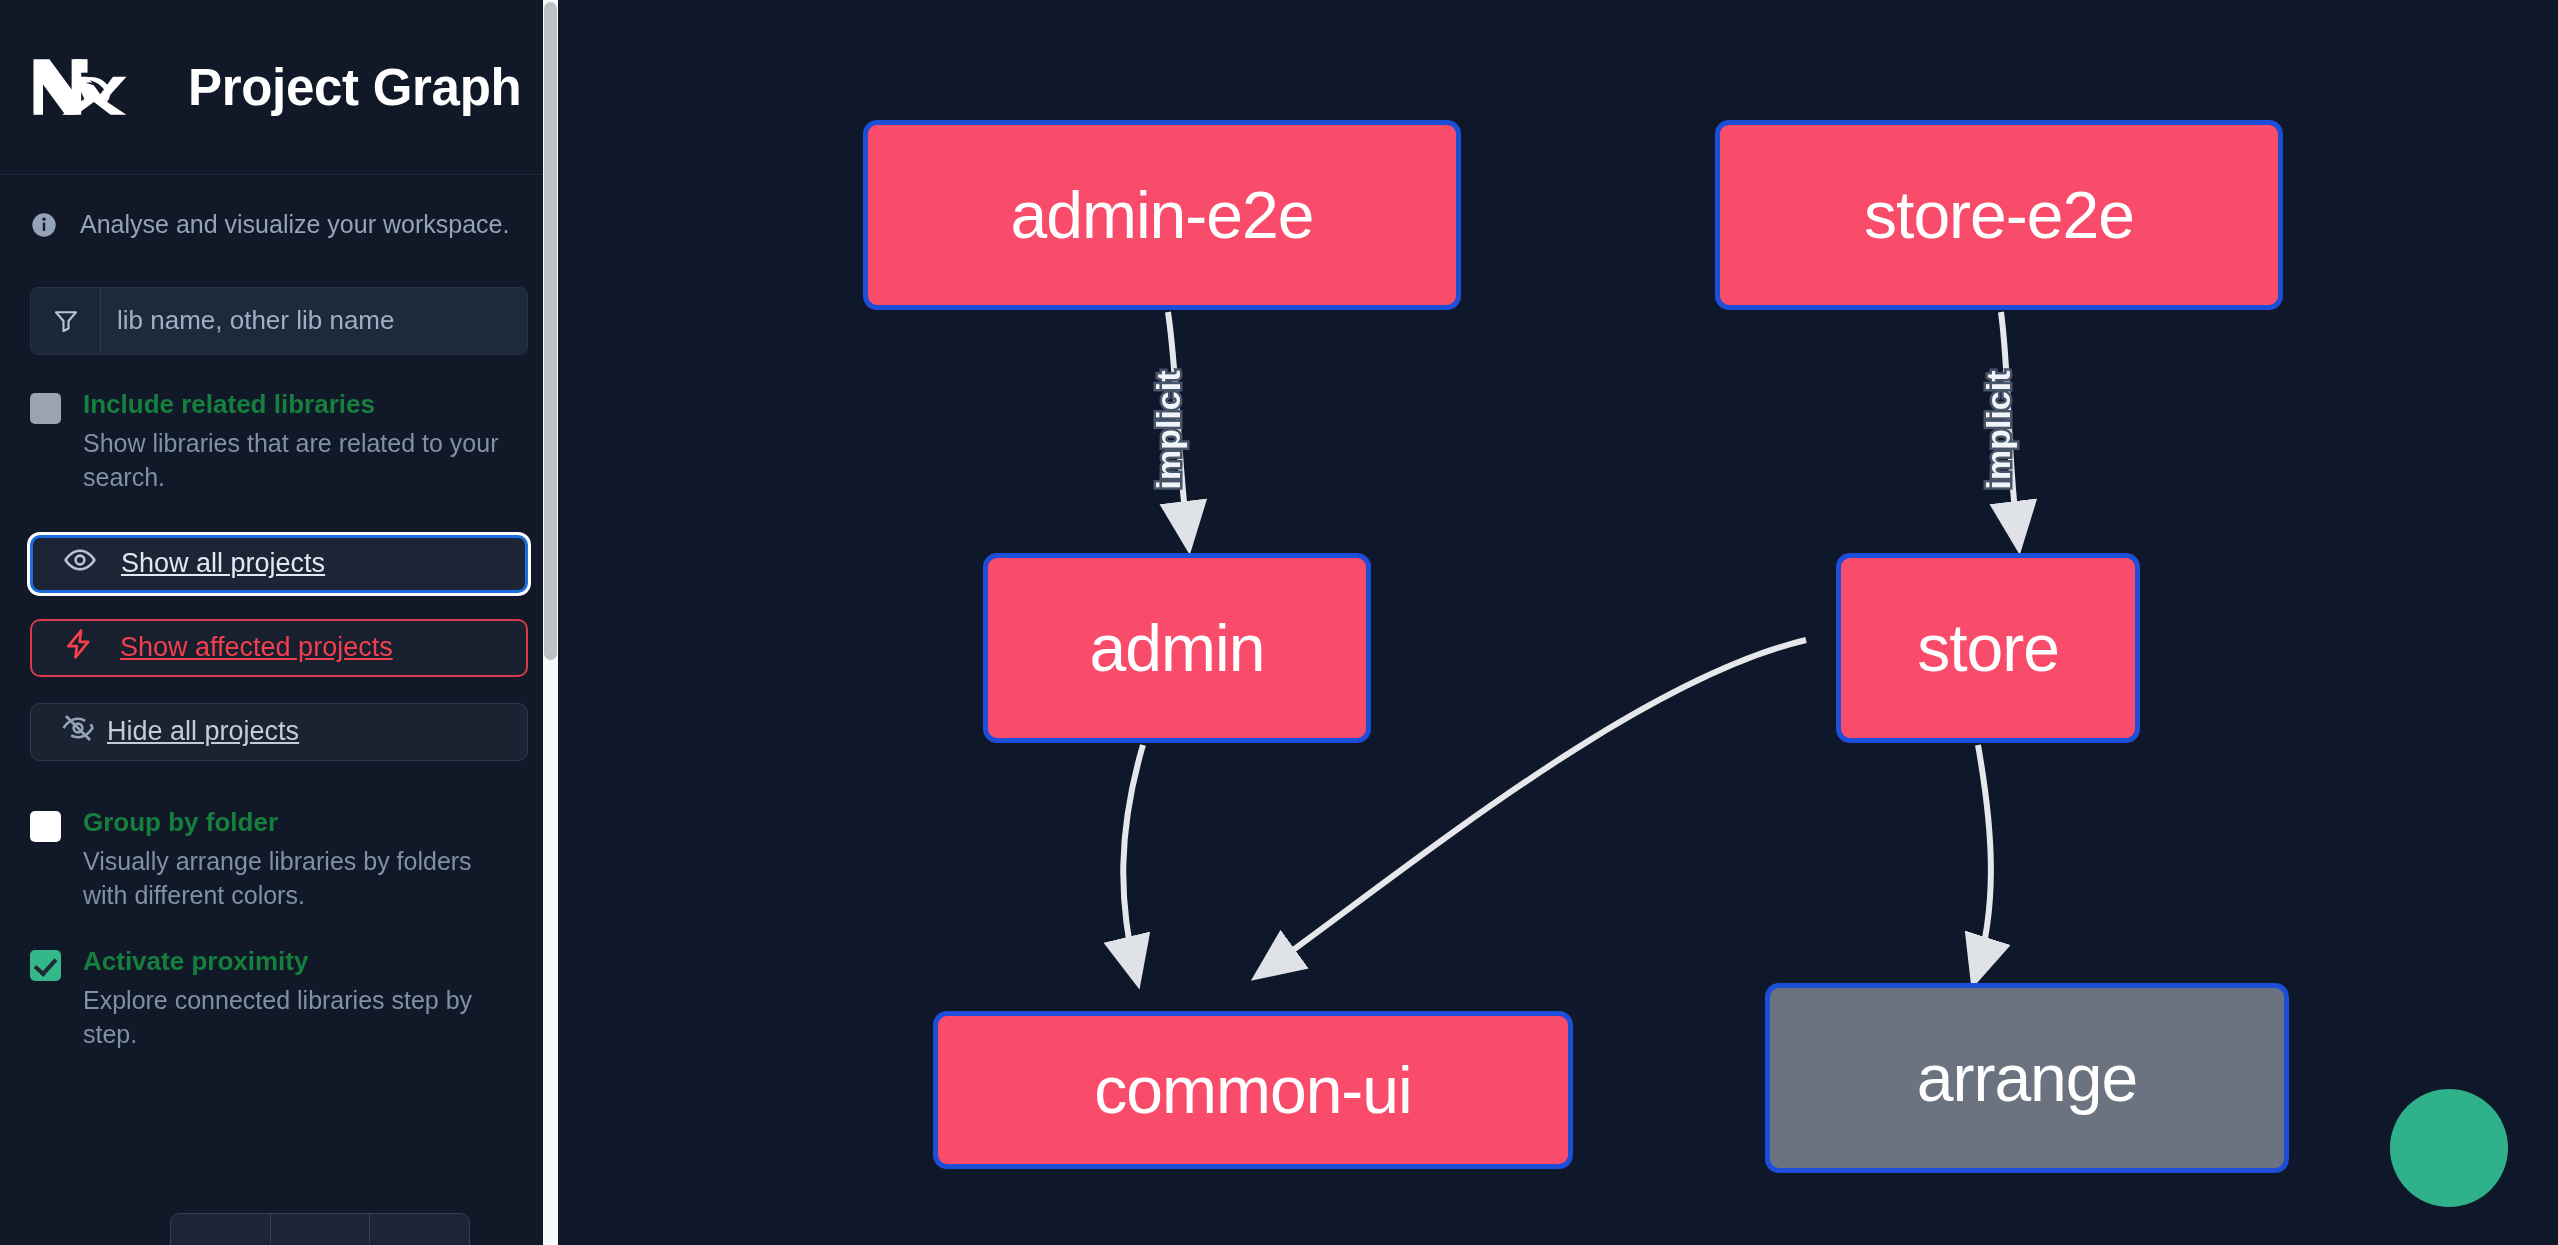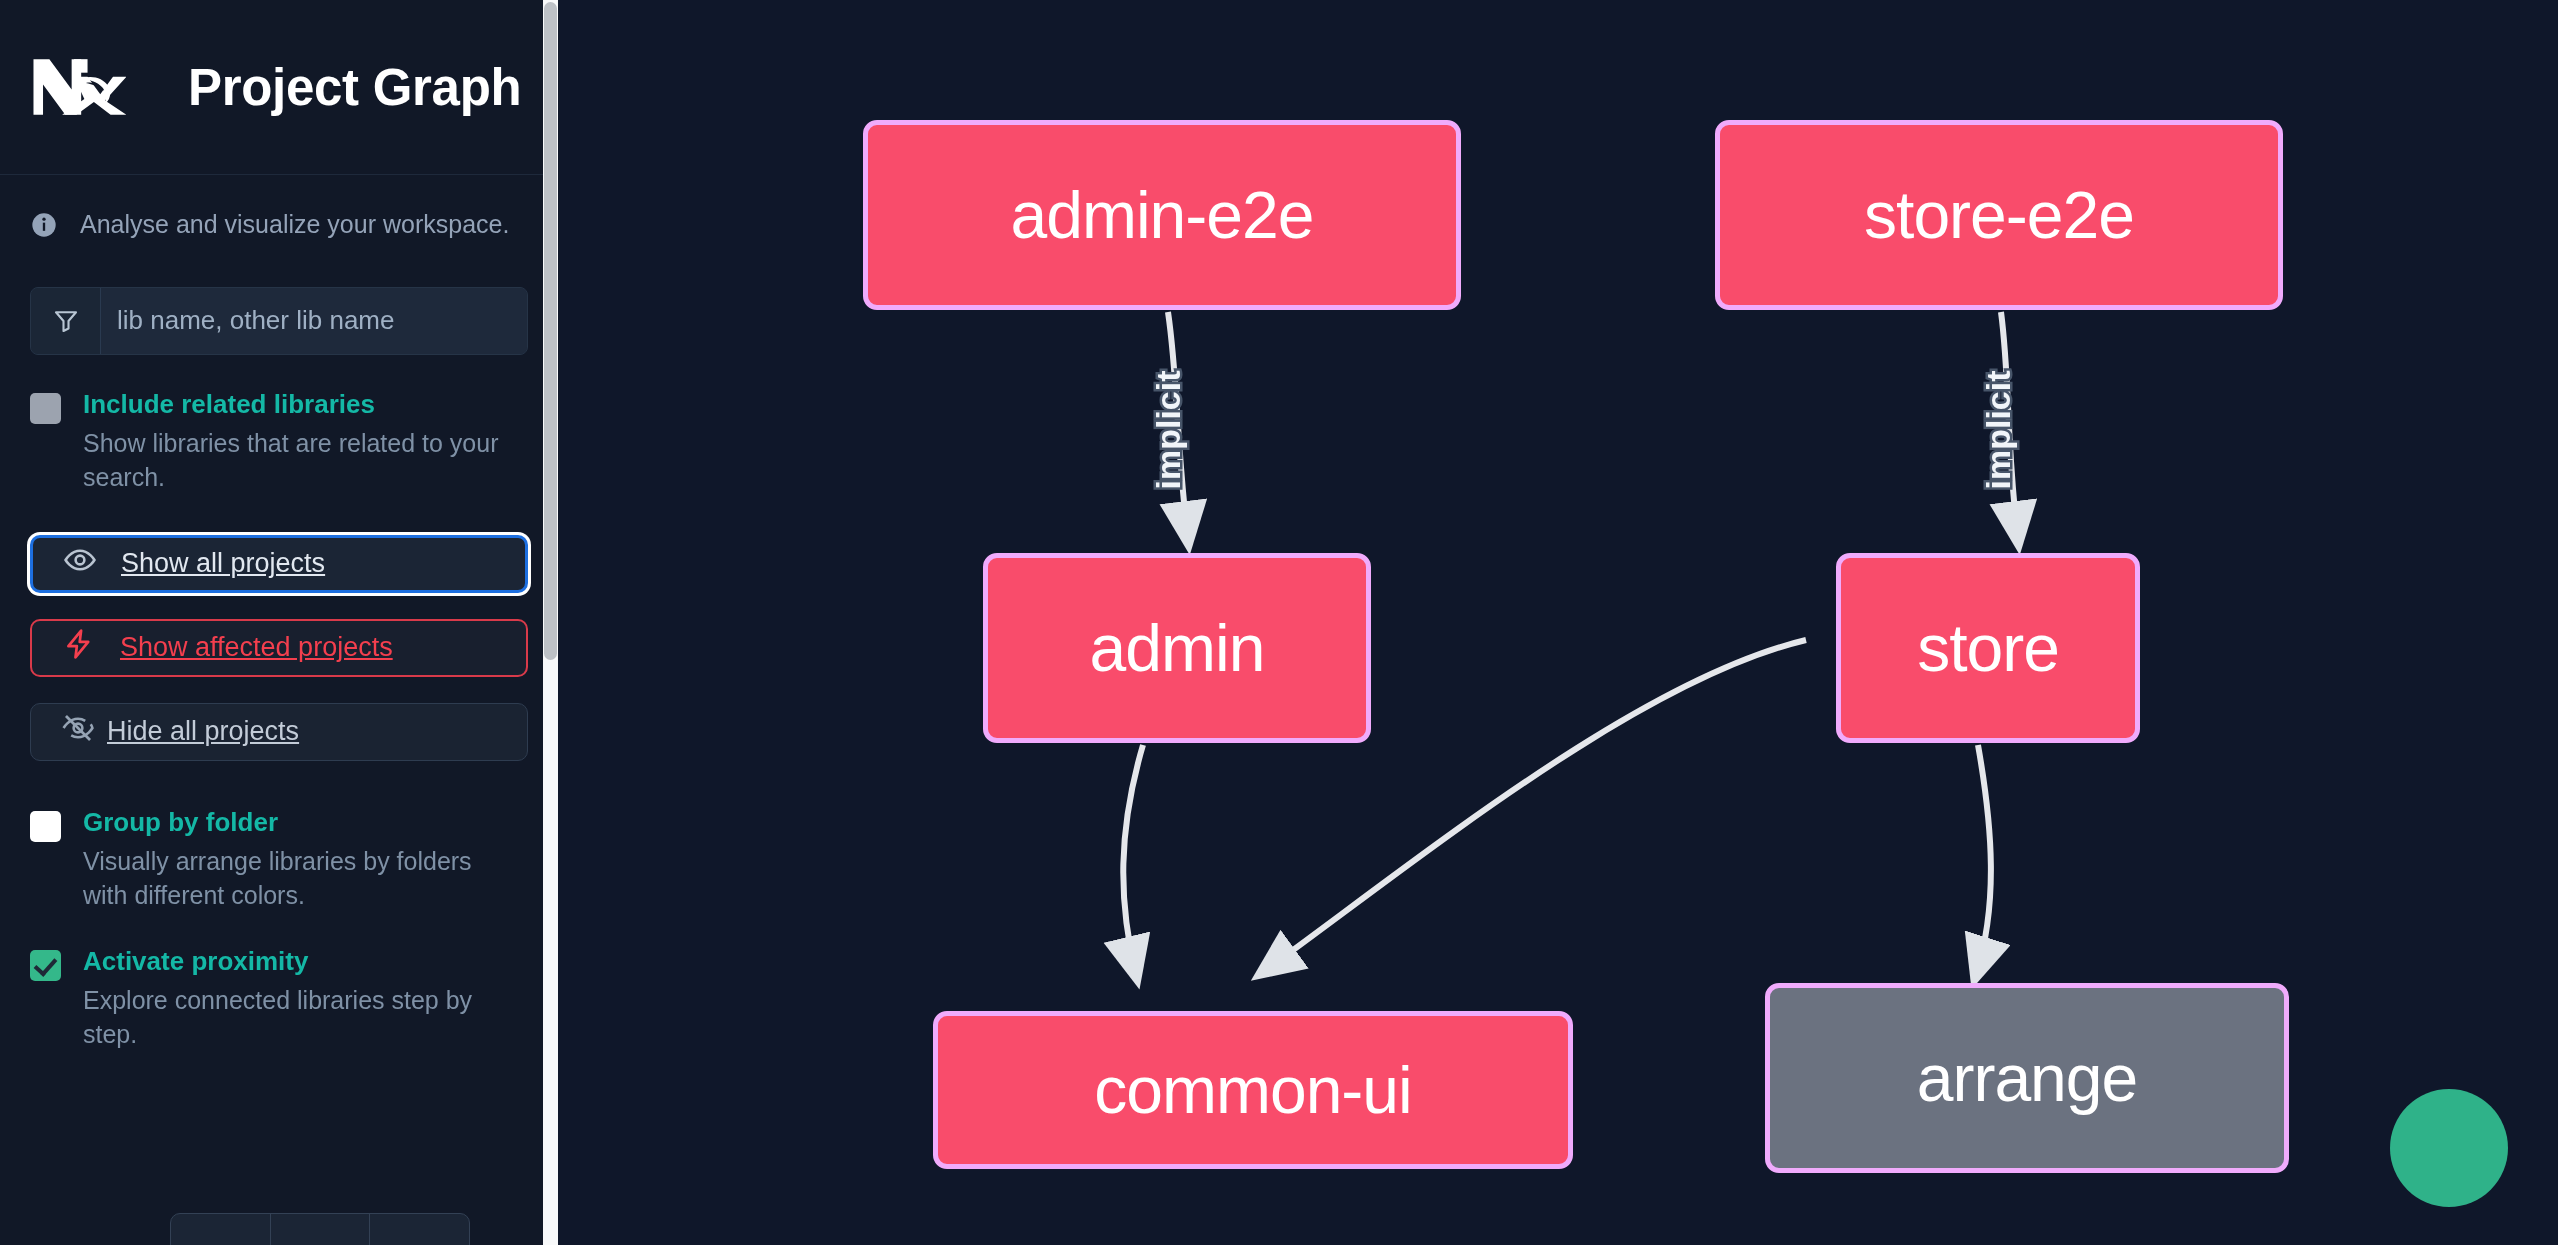--- a/index.html
+++ b/index.html
@@ -69,21 +69,21 @@
     position: relative; cursor: pointer;
   }
   .cbx.grey { background: #9CA3AF; }
   .cbx.white { background: #FFFFFF; }
   .cbx.green { background: #34B88A; }
   .cbx.green::after {
     content: ""; position: absolute; left: 9px; top: 4px;
     width: 9px; height: 17px; border: solid #1F2937;
     border-width: 0 4px 4px 0; transform: rotate(42deg);
   }
-  .check-main { font-size: 26px; font-weight: 700; color: #14b8a6; line-height: 1.35; }
+  .check-main { font-size: 26px; font-weight: 700; color: #15803d; line-height: 1.35; }
   .check-sub   { font-size: 25px; color: #7F91A6; line-height: 1.38; margin-top: 4px; max-width: 430px;}
 
   .btn-stack { padding: 0 30px; margin-top: 40px; display: flex; flex-direction: column; gap: 26px; }
   .gbtn {
     height: 58px; border-radius: 10px; display: flex; align-items: center;
     gap: 24px; padding-left: 30px; font-size: 27px; cursor: pointer;
     background: #1B2535; border: 1px solid #334155; color: #D3DBE5;
     font-family: "Liberation Sans", sans-serif; text-align: left; text-decoration: underline;
   }
   .gbtn.focus { border: 3px solid #1D6FE0; box-shadow: 0 0 0 3px #FFFFFF; color: #E2E8F0; }
@@ -107,21 +107,21 @@
   #sb-thumb {
     position: absolute; top: 2px; left: 1px; width: 13px; height: 658px;
     background: #BDC1C6; border-radius: 7px;
   }
 
   
   #graph { position: relative; flex: 1; height: 1245px; background: #0F172A; overflow: hidden; }
   #graph svg { position: absolute; inset: 0; width: 2000px; height: 1245px; }
 
   .node {
-    position: absolute; border-radius: 14px; border: 5px solid #f0abfc;
+    position: absolute; border-radius: 14px; border: 5px solid #1d4ed8;
     display: flex; align-items: center; justify-content: center;
     color: #FFFFFF; cursor: pointer;
     font-family: "Liberation Sans", sans-serif;
     text-align: center;
   }
   .node.pink { background: #F94C6B; }
   .node.grey { background: #6B7280; }
   .node span { font-size: 66px; font-weight: 400; letter-spacing: -1px; white-space: nowrap; }
 
   .fab {

